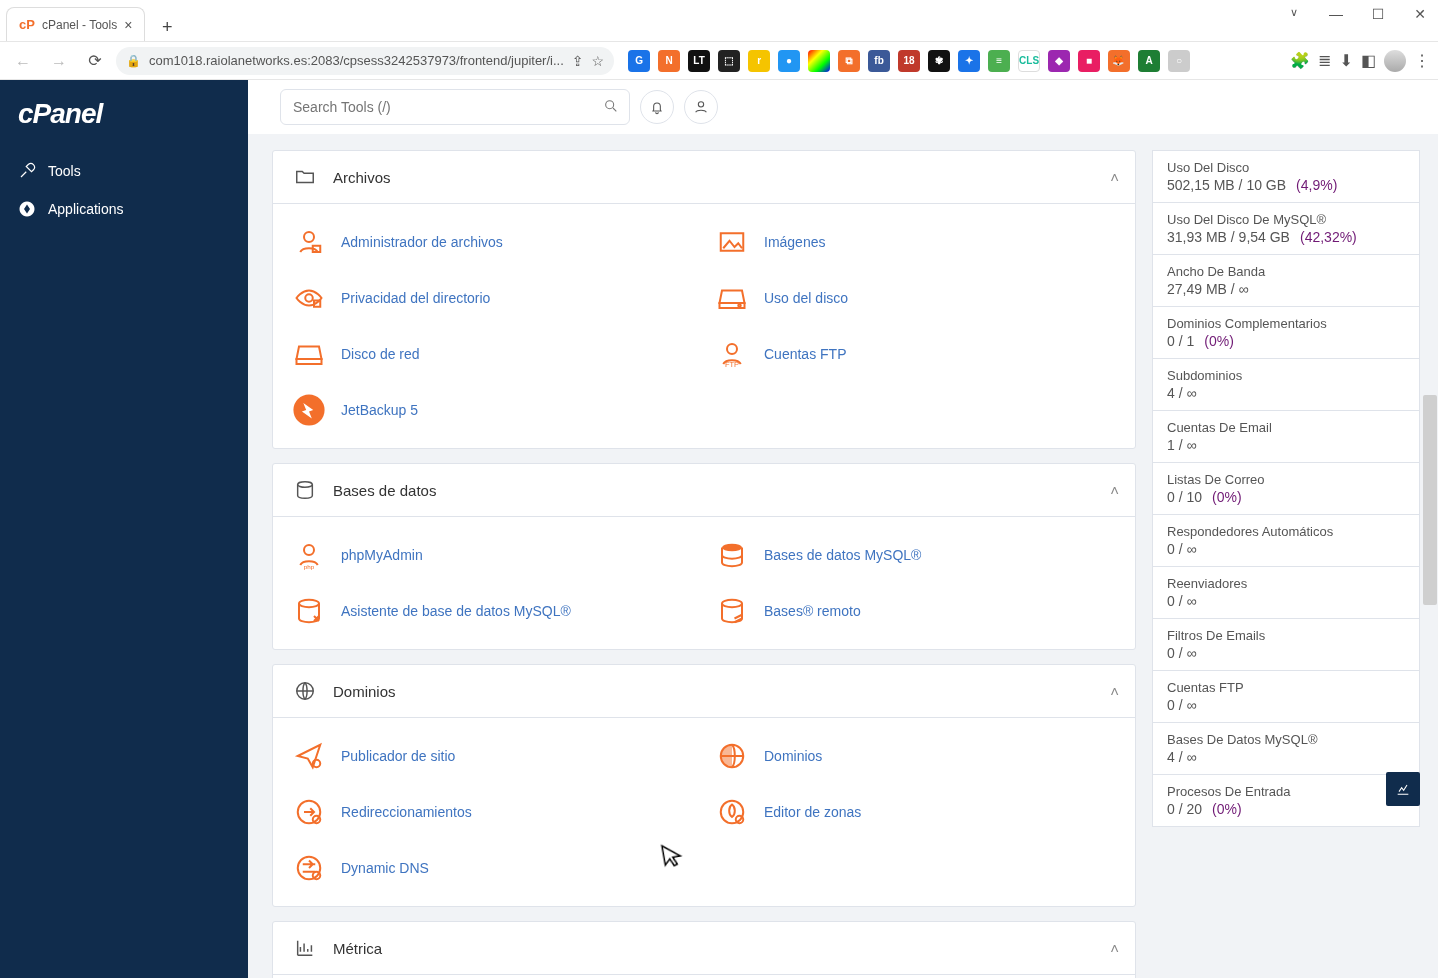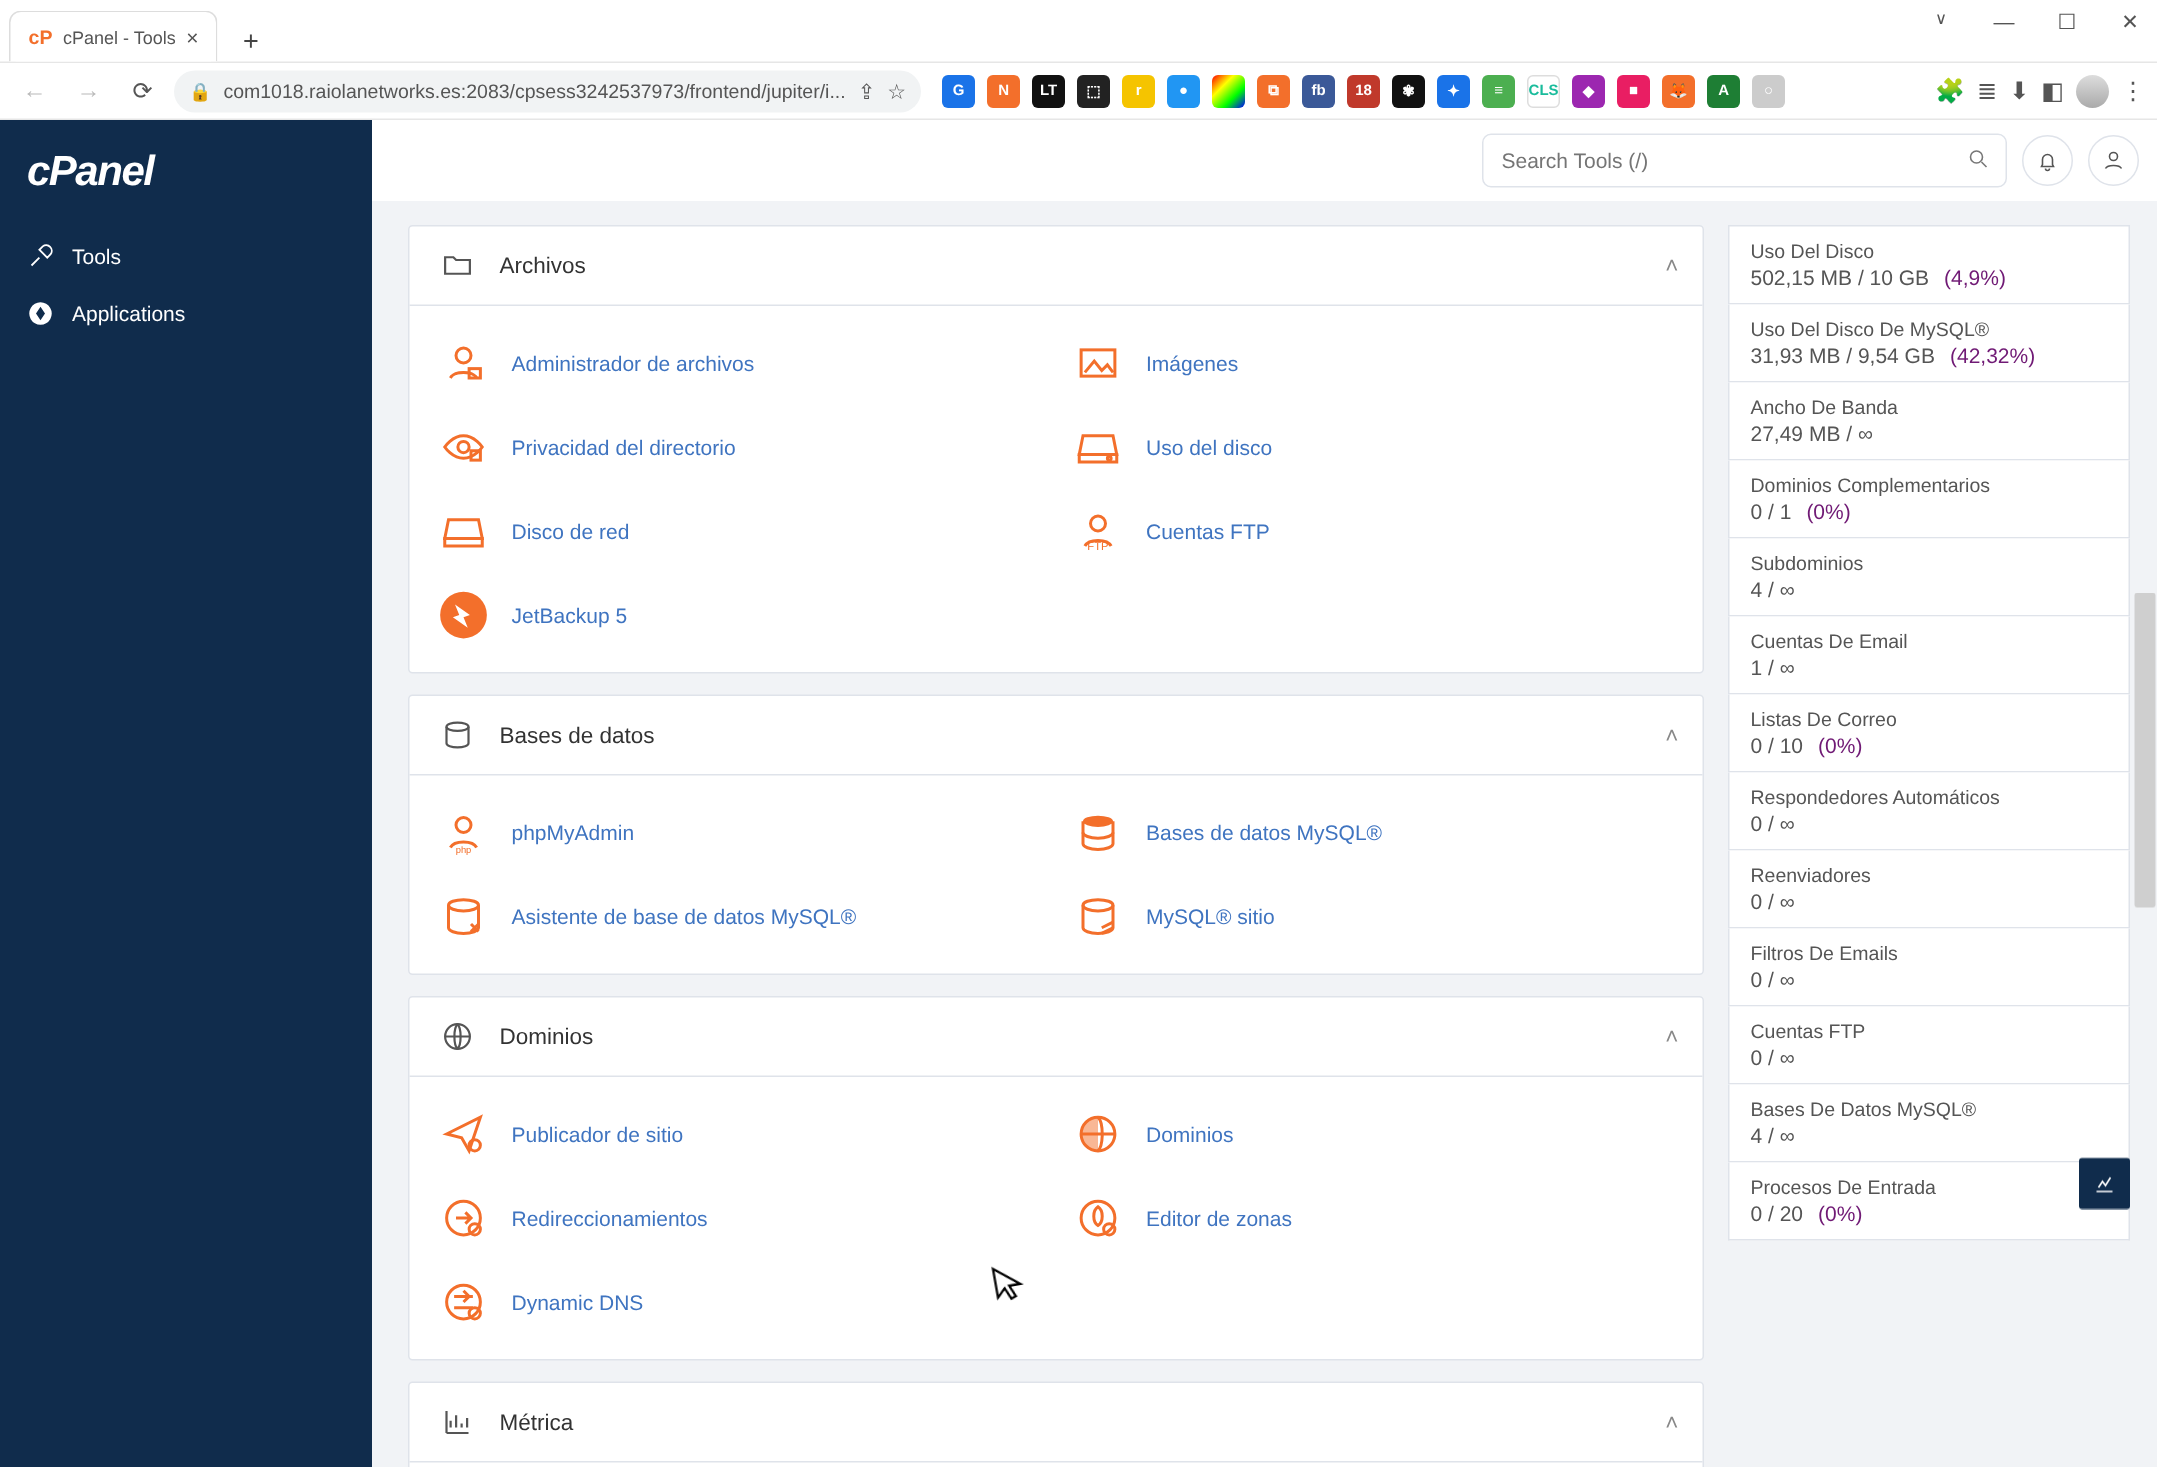--- a/index.html
+++ b/index.html
@@ -42,21 +42,21 @@
 
 
 .app{flex:1;display:flex;min-height:0;position:relative}
 .sidebar{width:248px;background:var(--dark);color:#fff;display:flex;flex-direction:column;padding-top:12px}
 .logo{font-size:28px;font-weight:700;font-style:italic;padding:6px 18px 22px;letter-spacing:-1px}
 .snav{display:flex;flex-direction:column}
 .sitem{display:flex;align-items:center;gap:12px;padding:10px 18px;color:#fff;cursor:pointer}
 .sitem .sicn{width:18px;height:18px;display:flex;align-items:center;justify-content:center}
 
 .main{flex:1;display:flex;min-height:0;position:relative}
-.header{position:absolute;left:0;right:0;top:0;height:54px;background:#fff;display:flex;align-items:center;justify-content:flex-end;padding:0 12px;gap:10px;z-index:5}
+.header{position:absolute;left:0;right:0;top:0;height:54px;background:#fff;display:flex;align-items:center;padding:0 32px;gap:10px;z-index:5}
 .search{width:350px;height:36px;border:1px solid var(--border);border-radius:6px;display:flex;align-items:center;padding:0 10px;color:var(--muted)}
 .search input{border:none;outline:none;flex:1;font-size:14px;color:#555}
 .hic{width:34px;height:34px;border:1px solid var(--border);border-radius:50%;display:flex;align-items:center;justify-content:center;color:#555;cursor:pointer}
 
 .content{flex:1;display:flex;gap:16px;padding:70px 18px 18px 24px;background:var(--bg);overflow:auto;min-height:0}
 .left{flex:1;display:flex;flex-direction:column;gap:14px;min-width:0}
 .right{width:268px;display:flex;flex-direction:column}
 
 .panel{background:#fff;border:1px solid var(--border);border-radius:3px}
 .phead{display:flex;align-items:center;gap:14px;padding:12px 18px;border-bottom:1px solid var(--border);color:#333;font-size:15px;position:relative}
@@ -324,21 +324,21 @@
                 <a>Asistente de base de datos MySQL®</a>
               </div>
               <div class="tool">
                 <span class="ticon">
                     <svg viewBox="0 0 24 24" width="30" height="30">
                       <ellipse cx="12" cy="6" rx="8" ry="3"></ellipse>
                       <path d="M4 6v12c0 1.7 3.6 3 8 3s8-1.3 8-3V6"></path>
                       <path d="M14 18l6-3M14 21l6-3"></path>
                     </svg>
                   </span>
-                <a>MySQL® sitio</a>
+                <a>Bases® remoto</a>
               </div>
             </div>
           </div>
 
           <div class="panel">
             <div class="phead">
               <span class="picn">
                 <svg viewBox="0 0 24 24" width="22" height="22">
                     <circle cx="12" cy="12" r="9"></circle>
                     <path d="M3 12h18M12 3c3 3 3 15 0 18M12 3c-3 3-3 15 0 18"></path>

